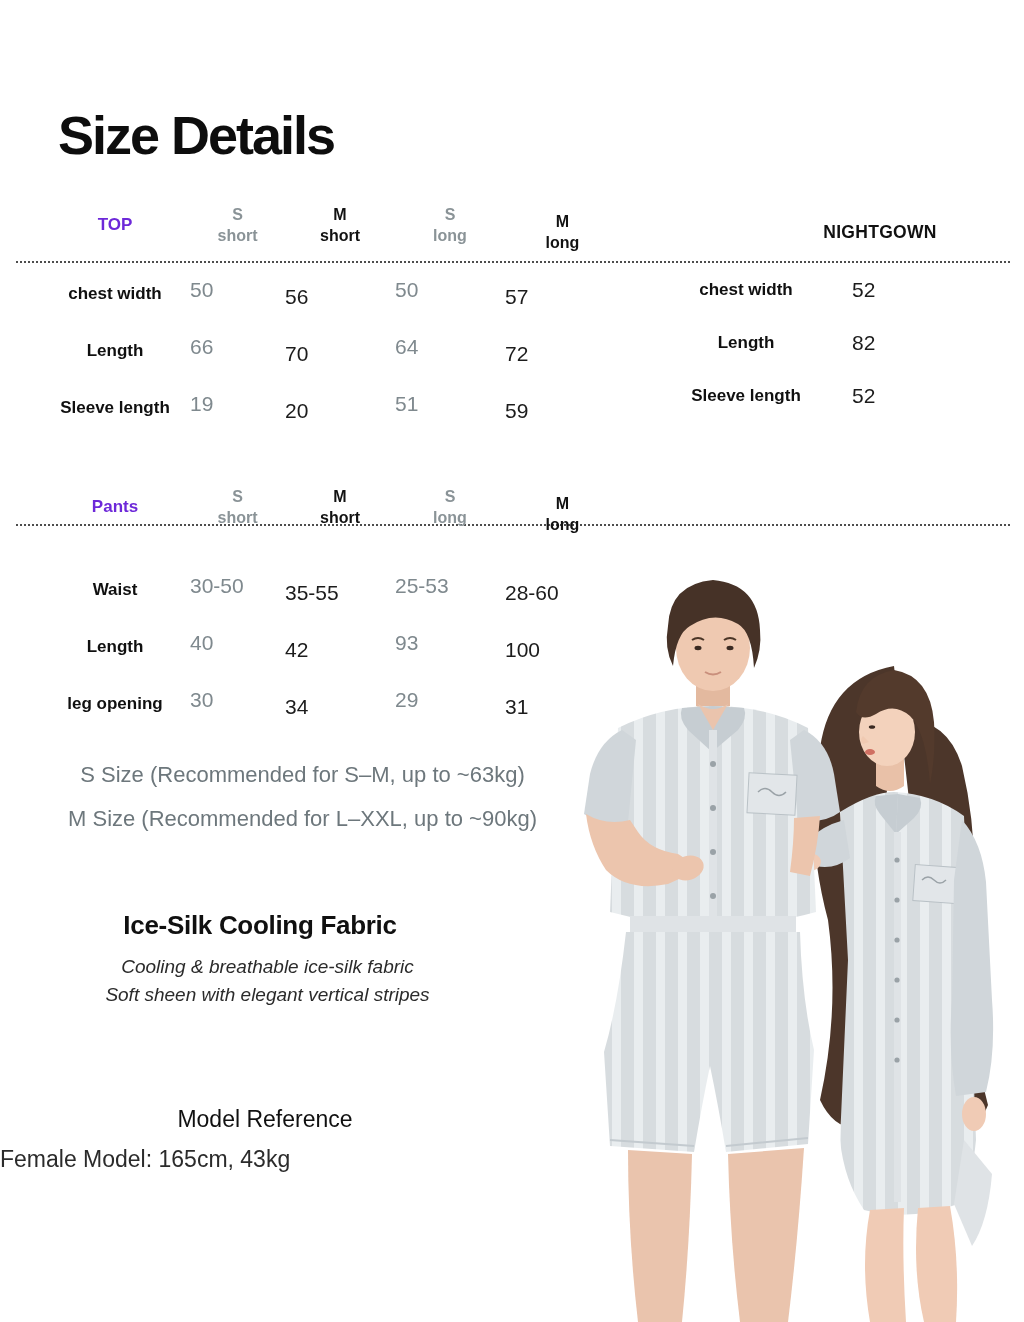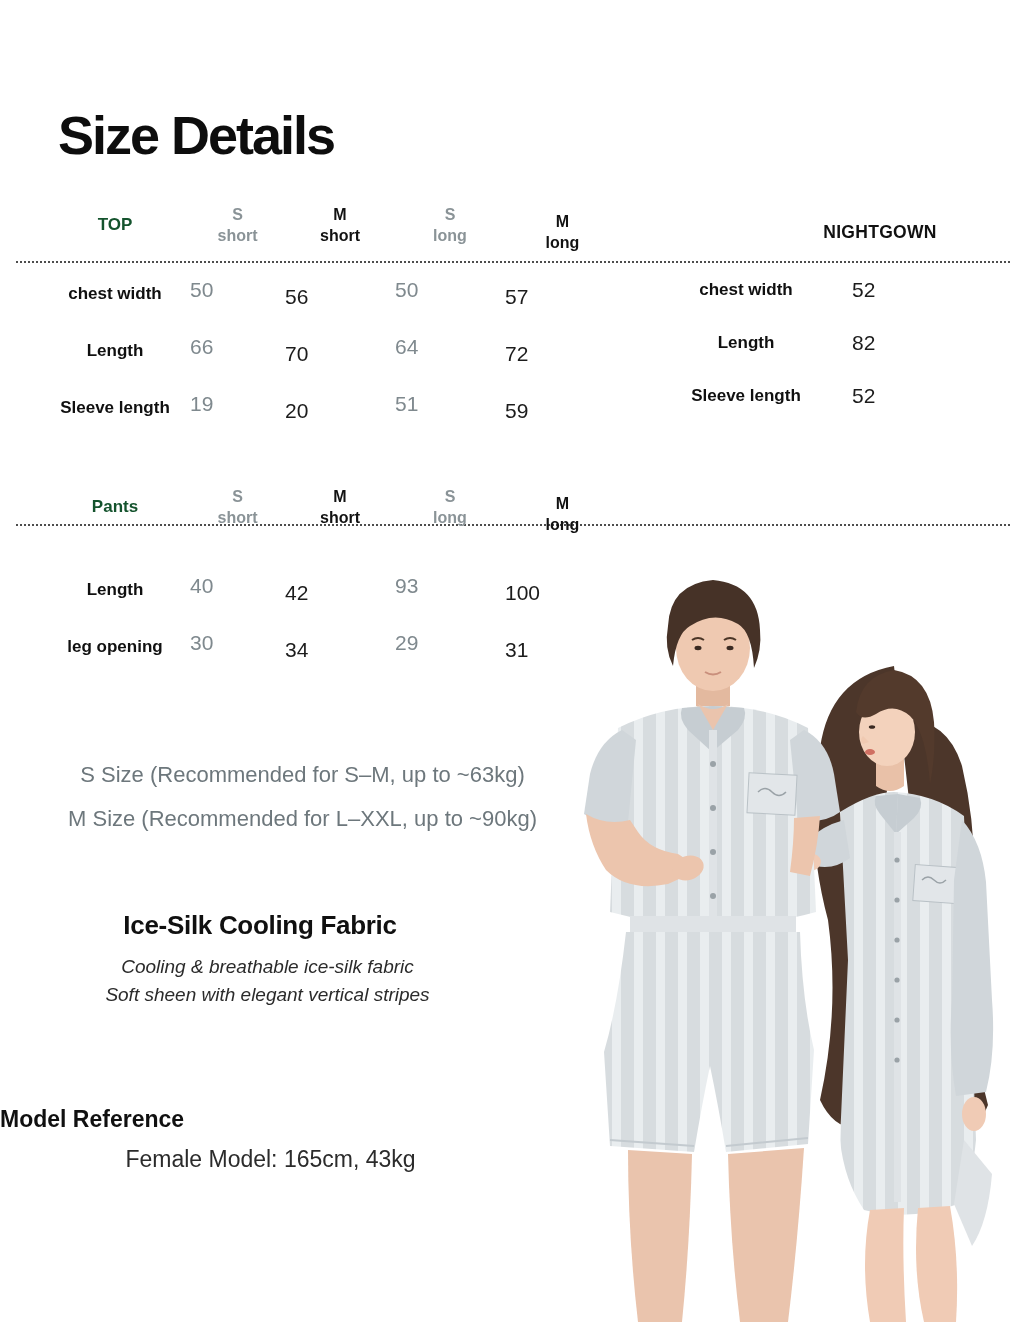--- a/index.html
+++ b/index.html
@@ -28,21 +28,21 @@
   .dotted.d2 { top: 524px; }
 
   
   .size-table { width: 580px; }
   .size-table .hdr-row, .size-table .data-row {
     display: grid;
     grid-template-columns: 150px 95px 110px 110px 115px;
     align-items: center;
   }
   .size-table .hdr-row { height: 64px; }
-  .tbl-label { text-align: center; font-weight: 700; font-size: 17px; color: #14532d; }
+  .tbl-label { text-align: center; font-weight: 700; font-size: 17px; color: #6d28d9; }
   .col-hdr { text-align: center; line-height: 21px; font-size: 16px; font-weight: 700; }
   .col-hdr .sz { display: block; }
   .col-hdr .ln { display: block; }
   .col-hdr.muted { color: #8a9397; }
   .col-hdr.strong { color: #121212; }
   .col-hdr.drop { margin-top: 14px; }
   .size-table .data-row { height: 57px; }
   .row-label { text-align: center; font-weight: 700; font-size: 17px; color: #101010; }
   .cell { text-align: left; font-size: 21px; }
   .cell.muted { color: #7f898e; transform: translateY(-4px); }
@@ -73,24 +73,24 @@
   
   .fabric-heading {
     left: 0px; top: 910px; width: 520px; text-align: center;
     font-size: 26px; font-weight: 800; color: #101010; letter-spacing: -0.3px;
   }
   .fabric-lines { left: 0px; top: 953px; width: 535px; text-align: center; font-style: italic; }
   .fabric-line { font-size: 19px; line-height: 28px; color: #2b2b2b; }
 
   
   .model-heading {
-    left: 0px; top: 1106px; width: 530px; text-align: left;
-    font-size: 23px; font-weight: 700; color: #101010;
-  }
-  .model-lines { left: 8px; top: 1142px; width: 525px; text-align: center; }
+    left: 0px; top: 1106px; width: 530px; text-align: center;
+    font-size: 23px; font-weight: 400; color: #101010;
+  }
+  .model-lines { left: 0px; top: 1142px; width: 525px; }
   .model-line { font-size: 23px; line-height: 35px; color: #2b2b2b; }
 
   
   .photo { left: 542px; top: 580px; width: 482px; height: 742px; }
   .photo svg { display: block; width: 100%; height: 100%; }
 </style>
 </head>
 <body>
 
 <div class="abs page-title">Size Details</div>
@@ -172,20 +172,27 @@
     <div class="col-hdr muted">
       <span class="sz">S</span>
       <span class="ln">long</span>
     </div>
     <div class="col-hdr strong drop">
       <span class="sz">M</span>
       <span class="ln">long</span>
     </div>
   </div>
   <div class="spacer-after-hdr" style="height:22px"></div>
+  <div class="data-row">
+    <div class="row-label">Waist</div>
+    <div class="cell muted">30-50</div>
+    <div class="cell strong">35-55</div>
+    <div class="cell muted">25-53</div>
+    <div class="cell strong">28-60</div>
+  </div>
   <div class="data-row">
     <div class="row-label">Length</div>
     <div class="cell muted">40</div>
     <div class="cell strong">42</div>
     <div class="cell muted">93</div>
     <div class="cell strong">100</div>
   </div>
   <div class="data-row">
     <div class="row-label">leg opening</div>
     <div class="cell muted">30</div>

